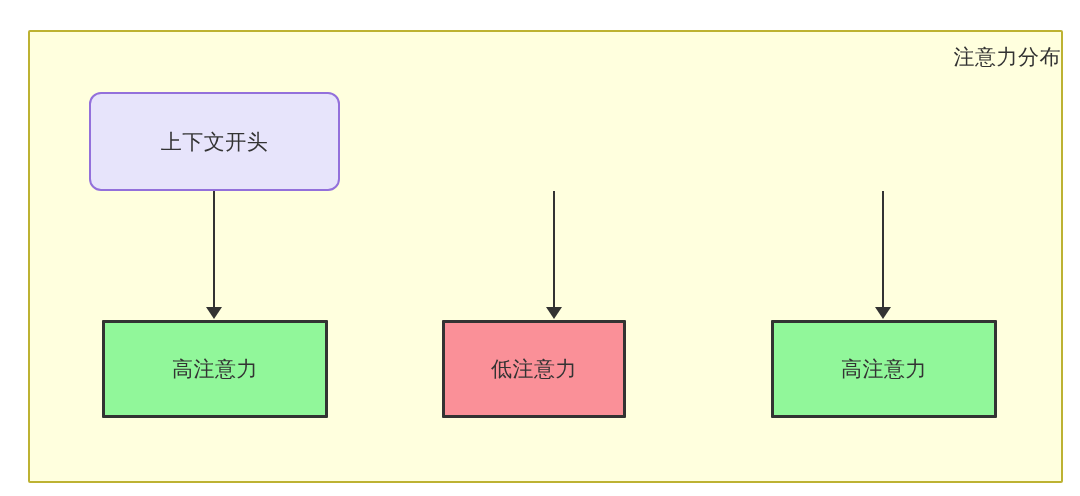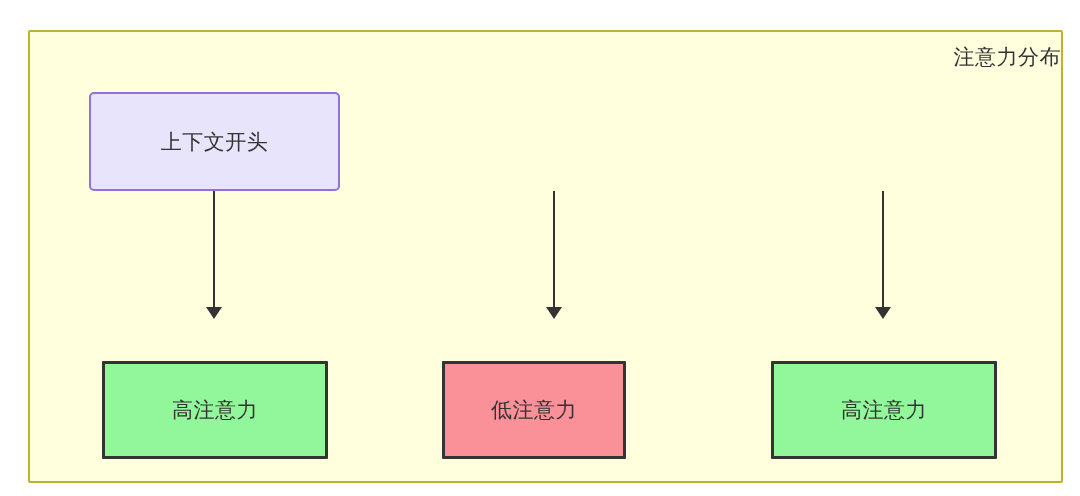--- a/index.html
+++ b/index.html
@@ -55,27 +55,26 @@
     justify-content: center;
     font-size: 21px;
     color: #333333;
     letter-spacing: 0.5px;
     text-align: center;
   }
 
   .node.source {
     background: #e7e4fb;
     border: 2px solid #9370db;
-    border-radius: 5px;
+    border-radius: 12px;
   }
 
   .node.result {
     border: 3px solid #333333;
     border-radius: 1px;
-    margin-top: 41px;
   }
 
   .node.result.high { background: #91f79a; }
   .node.result.low  { background: #fa9098; }
 
   
   .edge-line {
     position: absolute;
     width: 2px;
     background: #333333;

